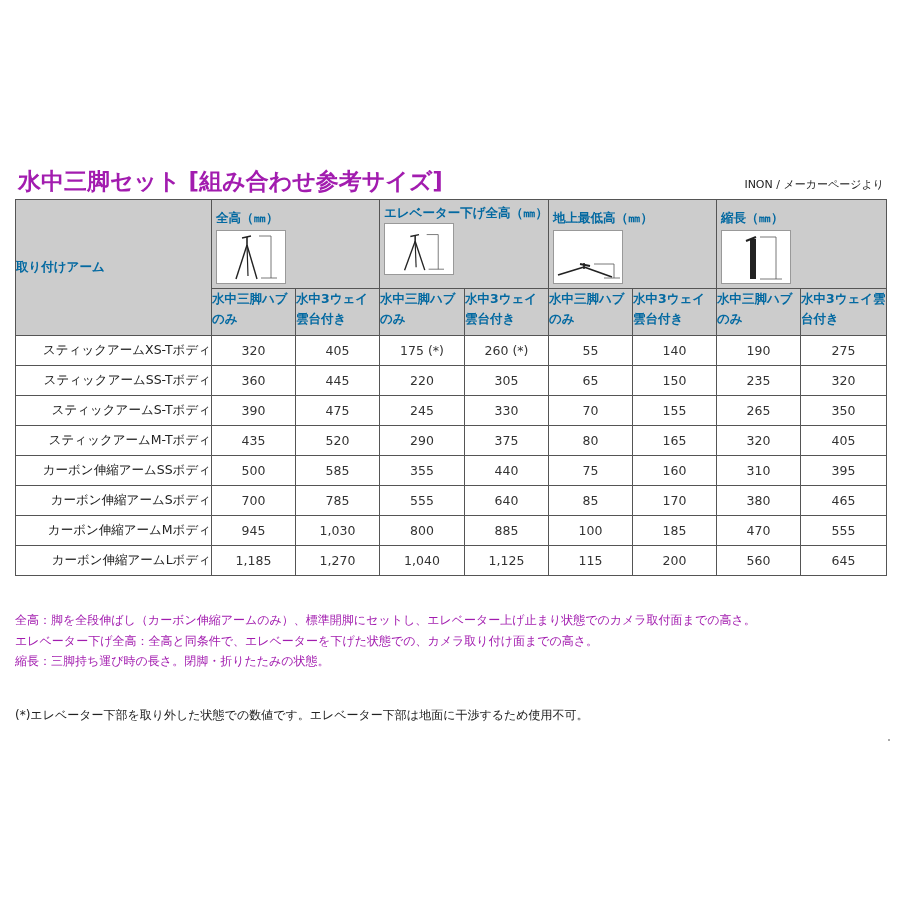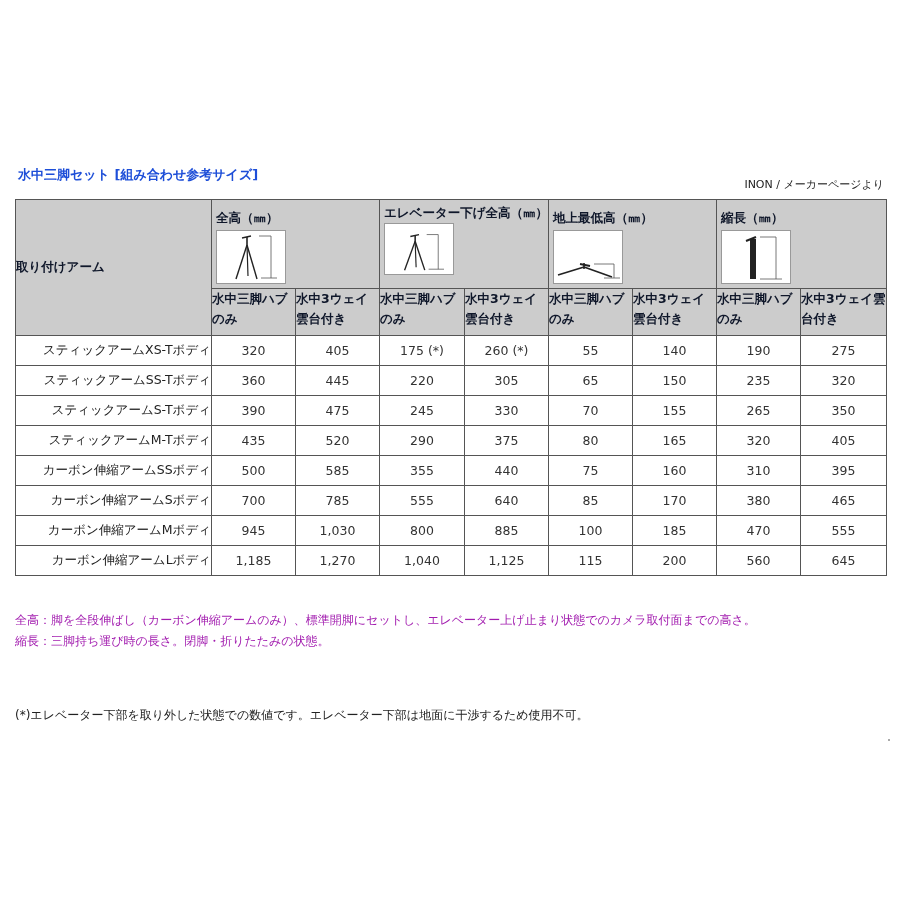--- a/index.html
+++ b/index.html
@@ -1,25 +1,25 @@
 <!DOCTYPE html>
 <html><head>
 <meta charset="utf-8">
 <style>
   html, body { margin:0; padding:0; background:#ffffff; }
   body { width:900px; height:900px; position:relative; overflow:hidden;
          font-family:"DejaVu Sans", "Liberation Sans", sans-serif; color:#222; }
-  .title { position:absolute; left:18px; top:166px; font-size:13px; font-weight:bold;
-           color:#1d4ed8; letter-spacing:0px; }
+  .title { position:absolute; left:18px; top:166px; font-size:23px; font-weight:bold;
+           color:#a21caf; letter-spacing:0px; }
   .source { position:absolute; right:16px; top:177px; font-size:11px; color:#222; }
   table.spec { position:absolute; left:15px; top:199px; border-collapse:collapse;
                table-layout:fixed; width:871px; }
   table.spec td, table.spec th { border:1px solid #555; font-size:12.5px; padding:0; }
   th.hcell { background:#cccccc; text-align:left; vertical-align:top; font-weight:bold;
-             color:#0f172a; }
+             color:#0369a1; }
   th.armhead { vertical-align:middle; padding-left:6px; padding-top:20px; }
   .grp { padding:10px 0 0 4px; height:88px; box-sizing:border-box; }
   .grp-label { display:block; line-height:16px; }
   .diagram { display:block; margin-top:4px; width:68px; height:52px; background:#fff;
              border:1px solid #999; }
   th.sub { height:46px; padding:4px 4px 0 4px; line-height:20px; vertical-align:top; }
   td.arm { text-align:right; padding-left:4px; height:29px; }
   td.val { text-align:center; height:29px; color:#333; }
   .notes { position:absolute; left:15px; top:610px; font-size:12px; line-height:20.5px;
            color:#a21caf; }
@@ -204,16 +204,17 @@
         <td class="val">115</td>
         <td class="val">200</td>
         <td class="val">560</td>
         <td class="val">645</td>
       </tr>
     </tbody>
 </table>
 
 <div class="notes">
   <div>全高：脚を全段伸ばし（カーボン伸縮アームのみ）、標準開脚にセットし、エレベーター上げ止まり状態でのカメラ取付面までの高さ。</div>
+  <div>エレベーター下げ全高：全高と同条件で、エレベーターを下げた状態での、カメラ取り付け面までの高さ。</div>
   <div>縮長：三脚持ち運び時の長さ。閉脚・折りたたみの状態。</div>
 </div>
 <div class="note-star">(*)エレベーター下部を取り外した状態での数値です。エレベーター下部は地面に干渉するため使用不可。</div>
 <div class="dot"></div>
 
 </body></html>

